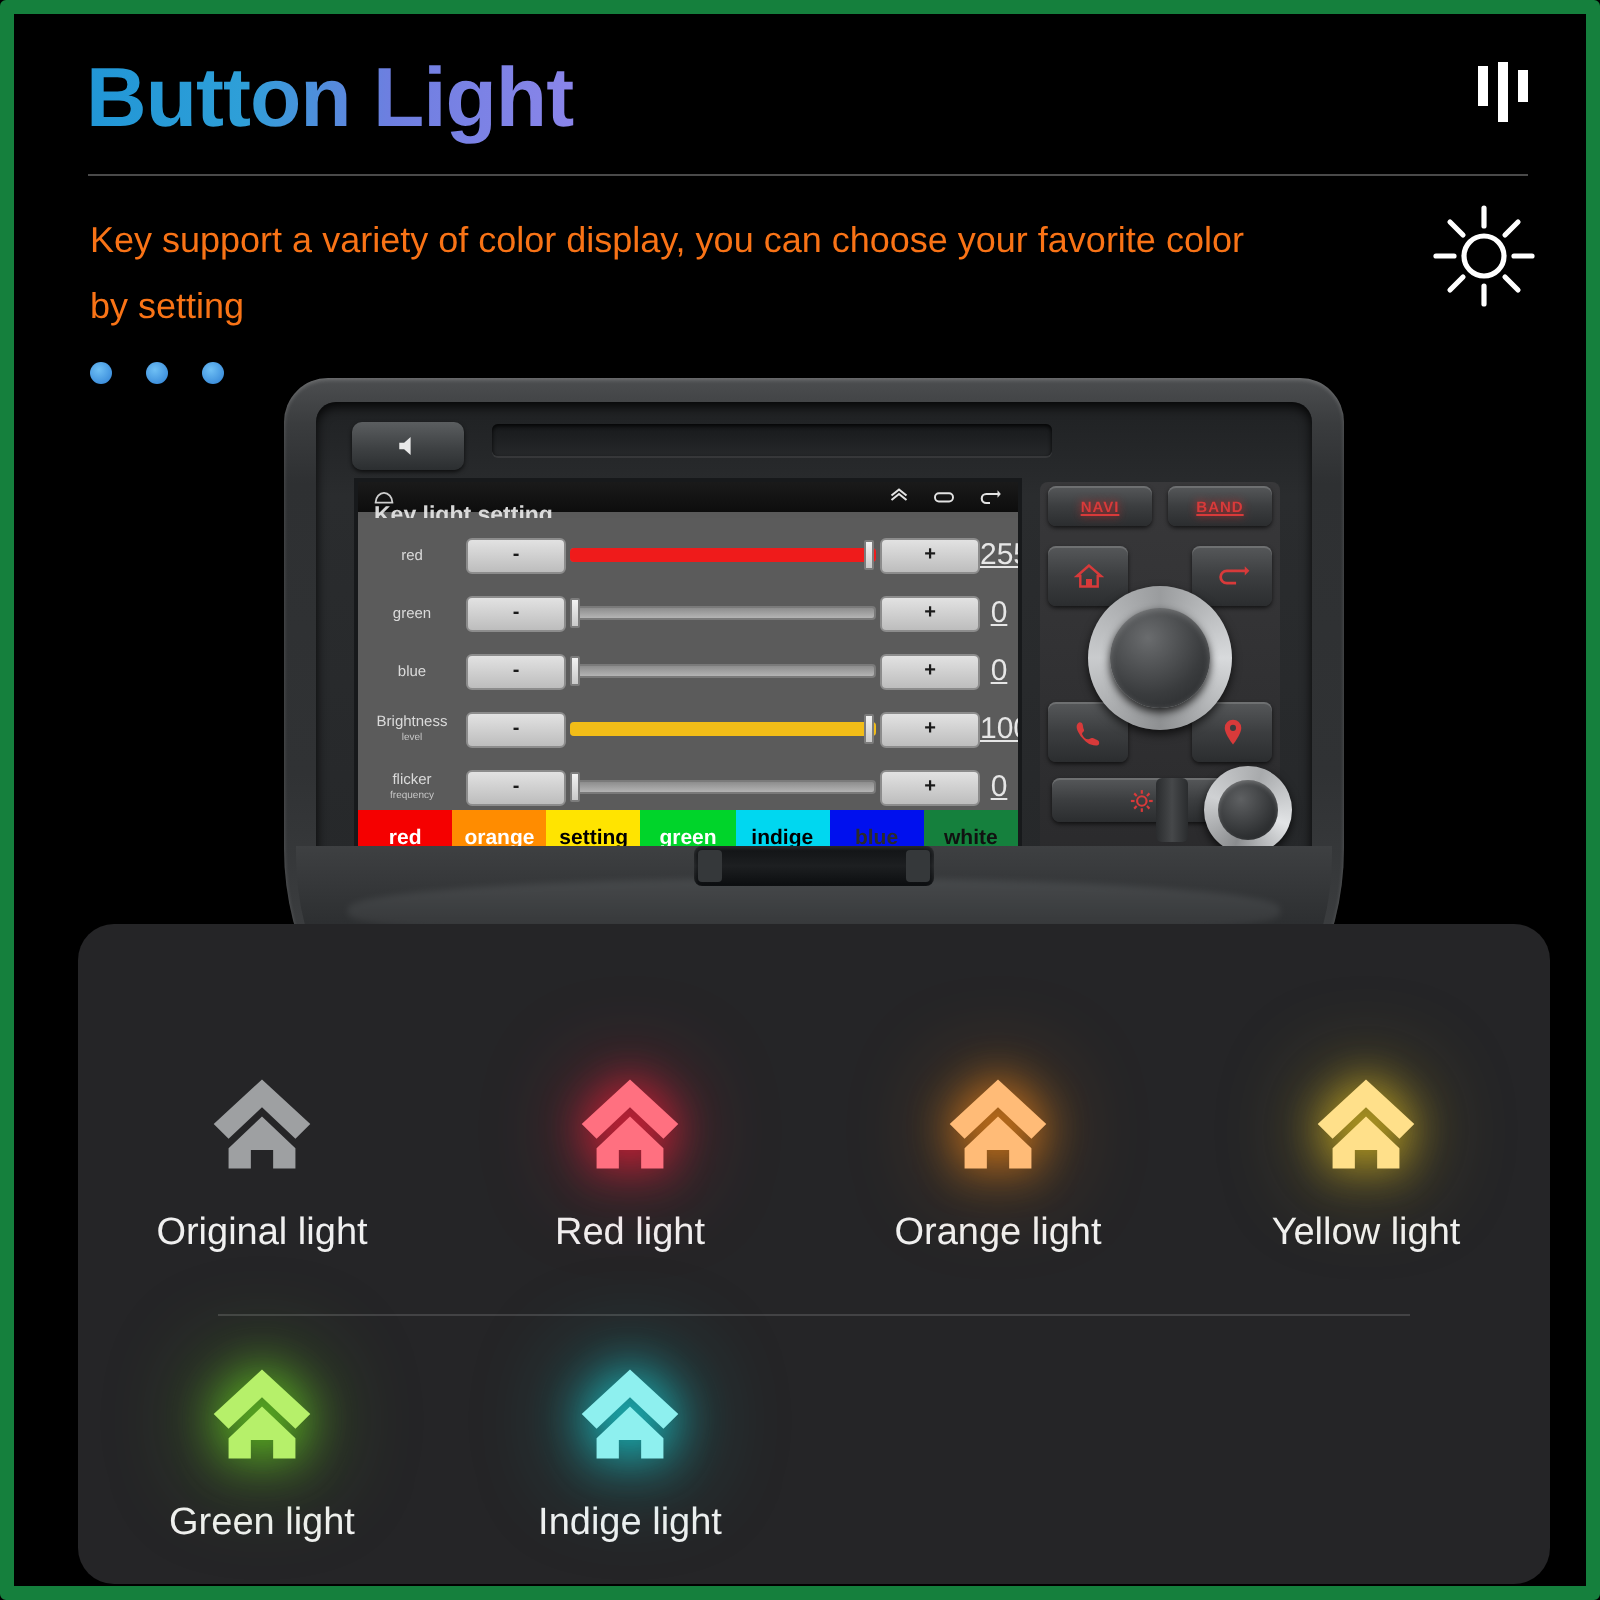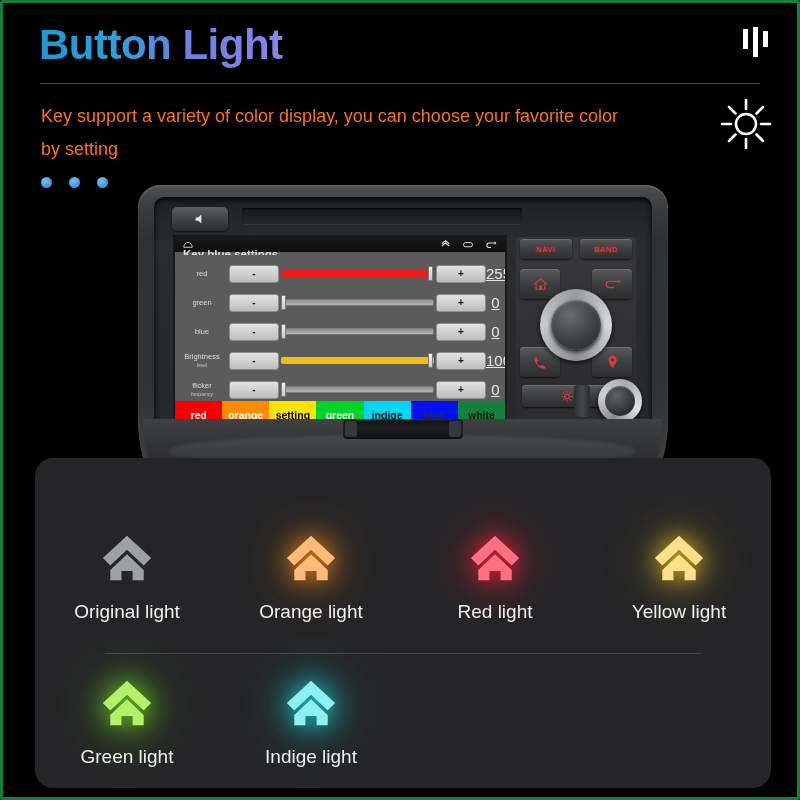--- a/index.html
+++ b/index.html
@@ -6,21 +6,21 @@
   html, body {
     width: 800px; height: 800px;
     background: #000;
     font-family: "Liberation Sans", sans-serif;
     overflow: hidden;
   }
   .page {
     position: relative;
     width: 800px; height: 800px;
     background: #000;
-    border: 3px solid #15803d;
+    border: 7px solid #15803d;
     border-radius: 3px;
     overflow: hidden;
   }
 
   
   .title {
     position: absolute;
     left: 36px; top: 18px;
     font-size: 42px;
     font-weight: bold;
@@ -266,20 +266,21 @@
     position: absolute;
     background: linear-gradient(180deg,#56585a 0%, #3c3e40 50%, #2b2d2f 100%);
     border-radius: 4px;
     display: flex; align-items: center; justify-content: center;
     box-shadow: 0 1px 2px rgba(0,0,0,0.65), inset 0 1px 0 rgba(255,255,255,0.15);
   }
   .kbtn .lbl {
     font-size: 7.5px; color: #d83a3a; font-weight: bold;
     text-shadow: 0 0 4px rgba(220,40,40,0.9);
     letter-spacing: 0.5px;
+    text-decoration: underline;
   }
   .navi { left: 4px; top: 2px; width: 52px; height: 20px; }
   .band { right: 4px; top: 2px; width: 52px; height: 20px; }
   .k-home { left: 4px; top: 32px; width: 40px; height: 30px; }
   .k-back { right: 4px; top: 32px; width: 40px; height: 30px; }
   .k-phone { left: 4px; top: 110px; width: 40px; height: 30px; }
   .k-pin   { right: 4px; top: 110px; width: 40px; height: 30px; }
   .k-light { left: 6px; right: 6px; top: 148px; height: 22px; }
   .dial-ring {
     position: absolute;
@@ -418,21 +419,21 @@
             <svg viewBox="0 0 16 12" width="12" height="9">
               <rect x="2" y="3.5" width="12" height="5.5" rx="2.6" fill="none" stroke="#e2e2e2" stroke-width="1.3"></rect>
             </svg>
             <svg viewBox="0 0 16 12" width="12" height="9">
               <path d="M14 4H5.5A3 3 0 005.5 10H8" fill="none" stroke="#e2e2e2" stroke-width="1.4"></path>
               <path d="M13 1.5L15.2 4 13 6.5z" fill="#e2e2e2"></path>
             </svg>
           </div>
         </div>
 
-        <div class="screen-title">Key blue settings</div>
+        <div class="screen-title">Key light setting</div>
 
         <div class="settings-body">
 
           <div class="row">
             <div class="row-label">
               <span>red</span>
               <span class="sub"></span>
             </div>
             <div class="stepbtn">-</div>
             <div class="slider">
@@ -592,36 +593,36 @@
           <svg viewBox="0 0 60 56" width="56" height="52" style="filter: drop-shadow(0 0 0px rgba(0,0,0,0));">
             <path d="M30 4 L56 28 L48 36 L30 19 L12 36 L4 28 Z" fill="#9ea0a2"></path>
             <path d="M30 24 L48 41 V52 H36 V42 H24 V52 H12 V41 Z" fill="#9ea0a2"></path>
           </svg>
         </div>
         <div class="cap">Original light</div>
       </div>
 
       <div class="light-cell">
         <div class="house">
+          <svg viewBox="0 0 60 56" width="56" height="52" style="filter: drop-shadow(0 0 11px rgba(255,30,60,0.85)) drop-shadow(0 0 22px rgba(255,30,60,0.55));">
+            <path d="M30 4 L56 28 L48 36 L30 19 L12 36 L4 28 Z" fill="#ff7080"></path>
+            <path d="M30 24 L48 41 V52 H36 V42 H24 V52 H12 V41 Z" fill="#ff7080"></path>
+          </svg>
+        </div>
+        <div class="cap">Red light</div>
+      </div>
+
+      <div class="light-cell">
+        <div class="house">
           <svg viewBox="0 0 60 56" width="56" height="52" style="filter: drop-shadow(0 0 11px rgba(255,140,20,0.85)) drop-shadow(0 0 22px rgba(255,140,20,0.5));">
             <path d="M30 4 L56 28 L48 36 L30 19 L12 36 L4 28 Z" fill="#ffbb77"></path>
             <path d="M30 24 L48 41 V52 H36 V42 H24 V52 H12 V41 Z" fill="#ffbb77"></path>
           </svg>
         </div>
         <div class="cap">Orange light</div>
-      </div>
-
-      <div class="light-cell">
-        <div class="house">
-          <svg viewBox="0 0 60 56" width="56" height="52" style="filter: drop-shadow(0 0 11px rgba(255,30,60,0.85)) drop-shadow(0 0 22px rgba(255,30,60,0.55));">
-            <path d="M30 4 L56 28 L48 36 L30 19 L12 36 L4 28 Z" fill="#ff7080"></path>
-            <path d="M30 24 L48 41 V52 H36 V42 H24 V52 H12 V41 Z" fill="#ff7080"></path>
-          </svg>
-        </div>
-        <div class="cap">Red light</div>
       </div>
 
       <div class="light-cell">
         <div class="house">
           <svg viewBox="0 0 60 56" width="56" height="52" style="filter: drop-shadow(0 0 11px rgba(235,200,30,0.85)) drop-shadow(0 0 22px rgba(235,200,30,0.5));">
             <path d="M30 4 L56 28 L48 36 L30 19 L12 36 L4 28 Z" fill="#ffe08a"></path>
             <path d="M30 24 L48 41 V52 H36 V42 H24 V52 H12 V41 Z" fill="#ffe08a"></path>
           </svg>
         </div>
         <div class="cap">Yellow light</div>

